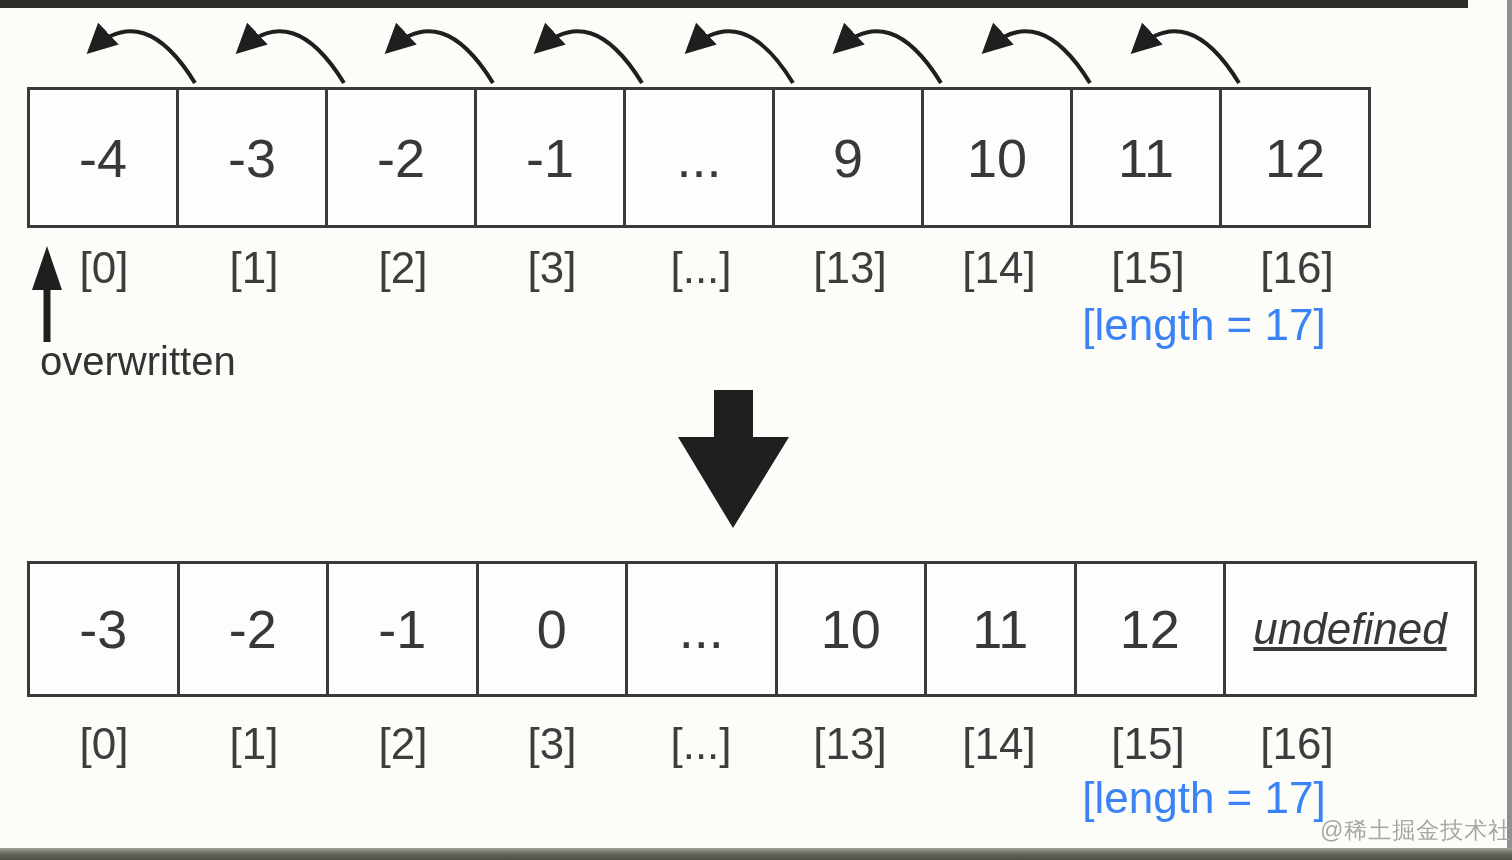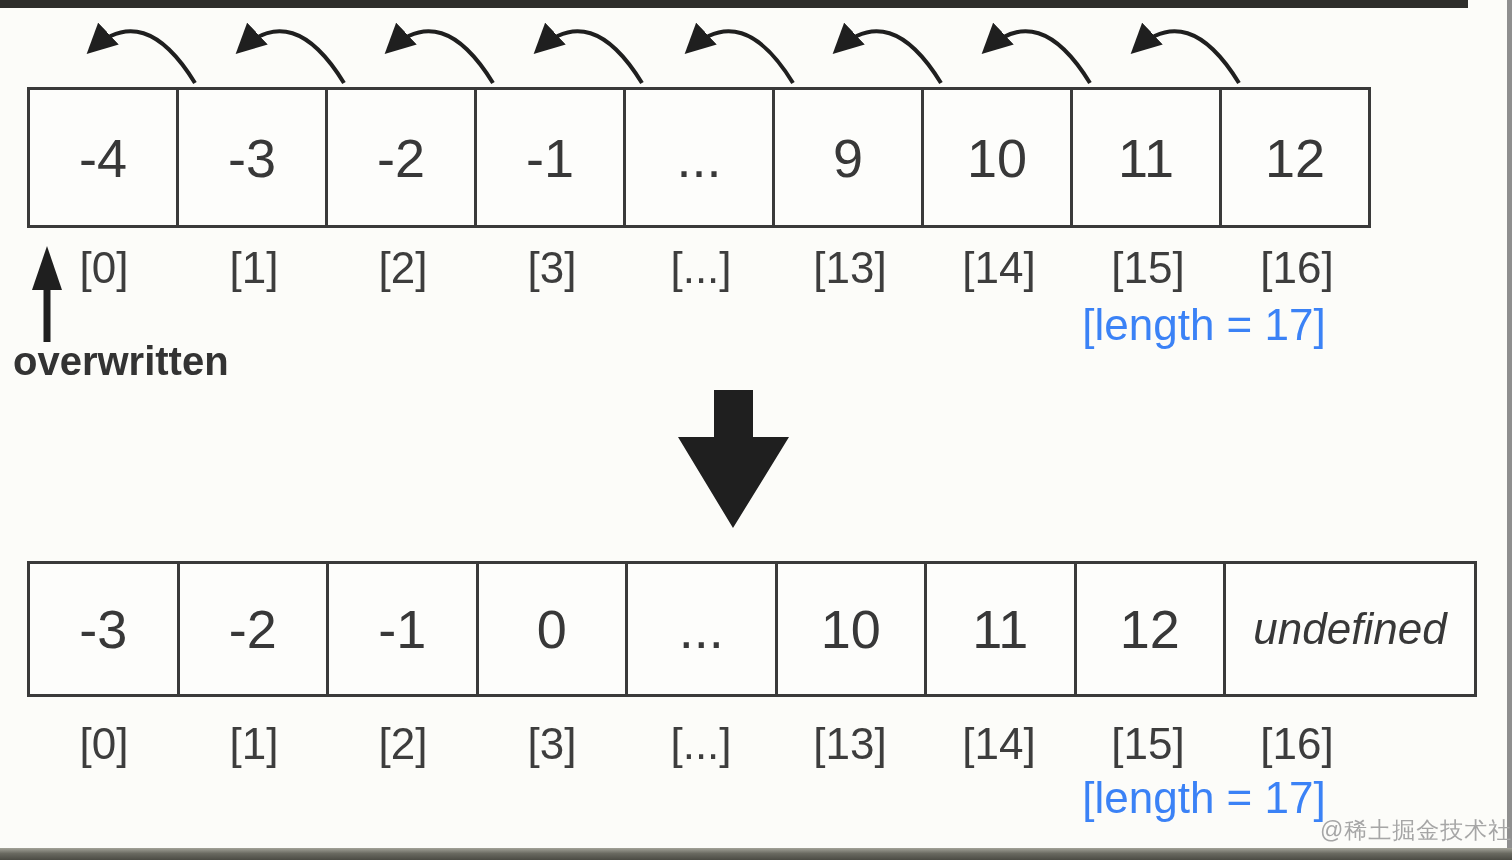--- a/index.html
+++ b/index.html
@@ -16,34 +16,34 @@
     position:absolute;display:flex;box-sizing:border-box;
     border:3px solid #3a3a3a;background:#fdfdfb;
   }
   .array-top{left:27px;top:87px;width:1344px;height:141px;}
   .array-bottom{left:27px;top:561px;width:1450px;height:136px;}
   .cell{
     flex:1 1 0;display:flex;align-items:center;justify-content:center;
     border-right:3px solid #3a3a3a;box-sizing:border-box;
   }
   .cell:last-child{border-right:none;}
-  .cell-wide{flex:0 0 248px;}
+  .cell-wide{flex:0 0 248px;text-decoration:underline;}
   .cell-value{font-size:54px;line-height:1;color:#383838;}
   .cell-value-italic{font-style:italic;font-size:44px;}
   .idx{
     position:absolute;transform:translateX(-50%);
     font-size:44px;line-height:1;color:#3d3d3d;white-space:nowrap;
   }
   .len{
     position:absolute;transform:translateX(-50%);
     font-size:44px;line-height:1;color:#3b82f6;white-space:nowrap;
   }
   .overwritten{
-    position:absolute;left:13px;top:341px;
-    font-size:40px;line-height:1;color:#333;font-weight:bold;
+    position:absolute;left:40px;top:341px;
+    font-size:40px;line-height:1;color:#333;
   }
   .watermark{
     position:absolute;left:1320px;top:815px;
     font-size:23px;color:#a6a6a6;letter-spacing:1px;white-space:nowrap;
   }
   svg.overlay{position:absolute;left:0;top:0;pointer-events:none;}
 </style>
 </head>
 <body>
 

